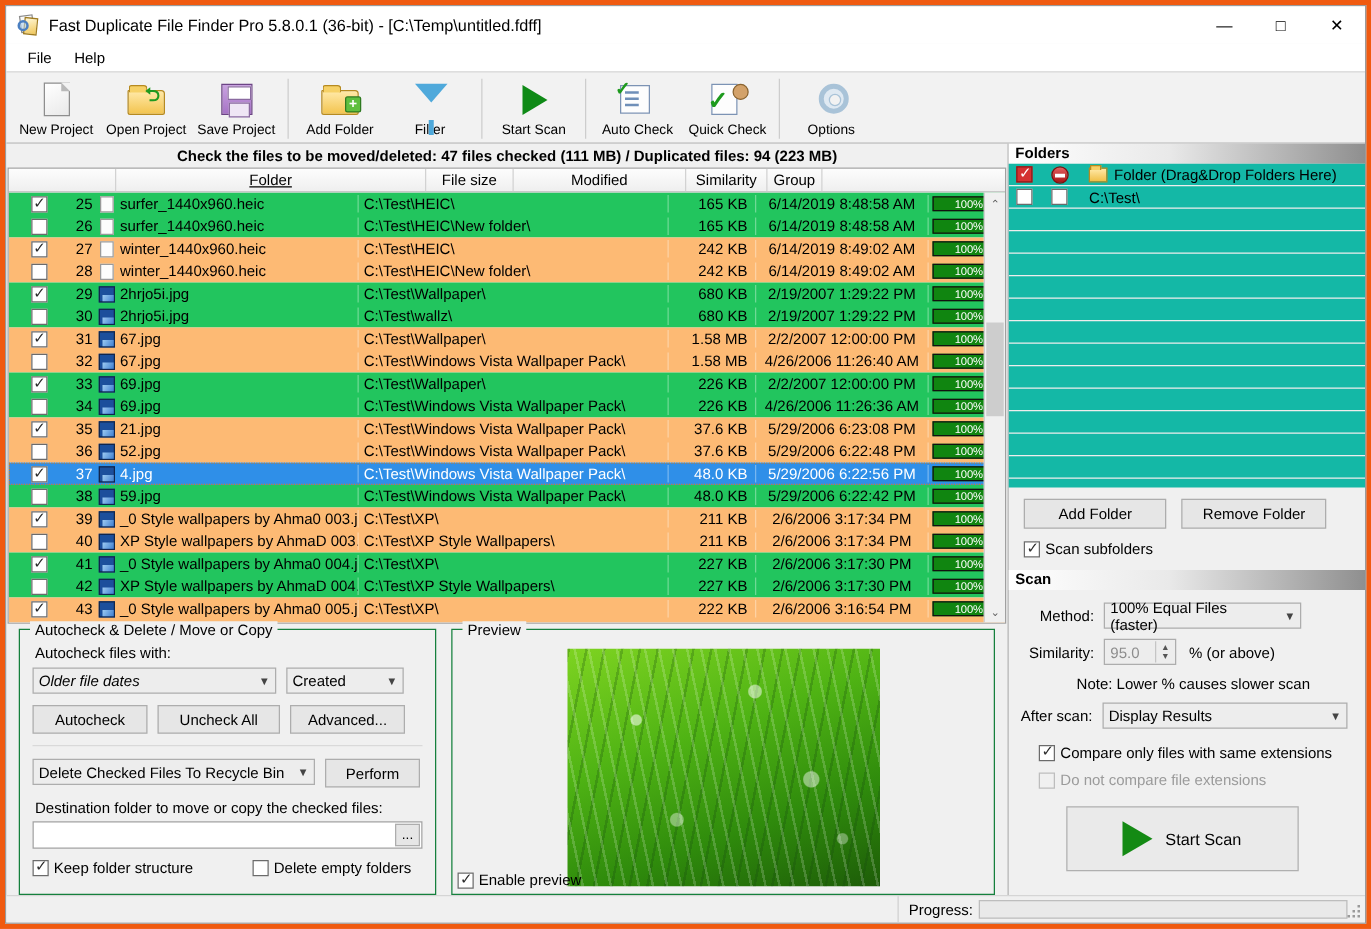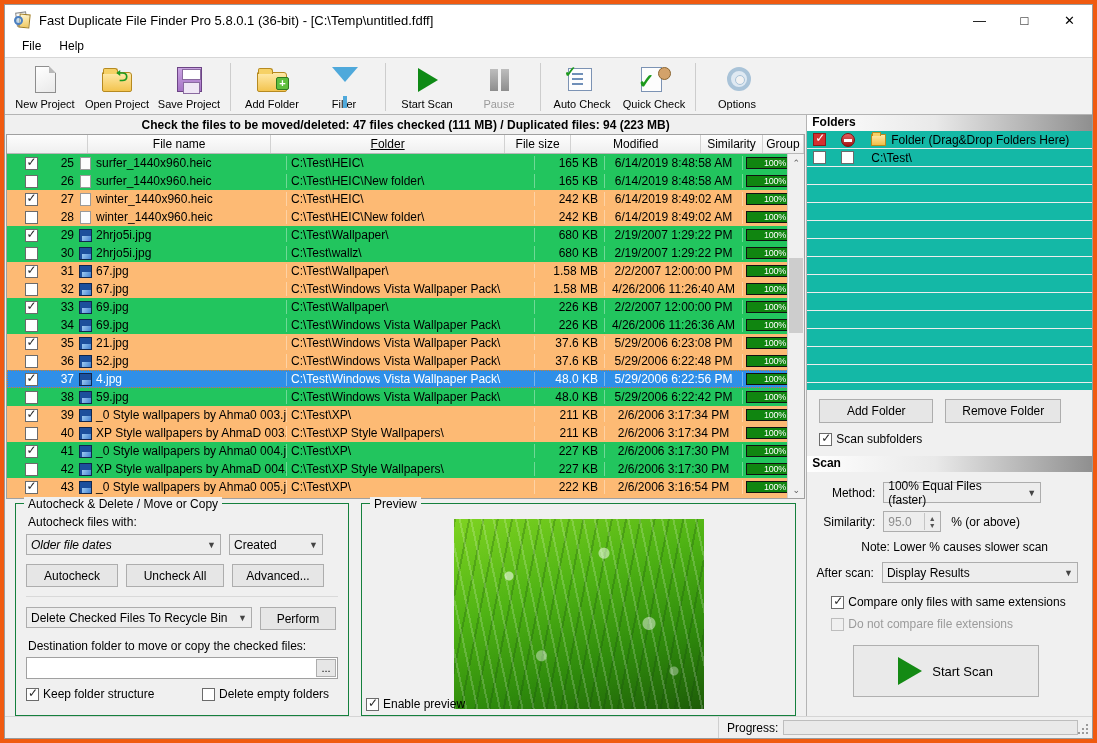--- a/index.html
+++ b/index.html
@@ -429,27 +429,20 @@
     </div>
 
     <div class="tb-sep"></div>
 
     <div class="tb-btn">
       <div class="ico">
           <div class="ic-play"></div>
         </div>
       <div class="lbl">Start Scan</div>
     </div>
-    <div class="tb-btn disabled">
-      <div class="ico">
-        <div class="ic-pause-a"></div>
-          <div class="ic-pause-b"></div>
-      </div>
-      <div class="lbl">Pause</div>
-    </div>
 
     <div class="tb-sep"></div>
 
     <div class="tb-btn">
       <div class="ico">
         <div class="ic-lines">
           <i style="top:4px"></i>
             <i style="top:9px"></i>
             <i style="top:14px"></i>
         </div>
@@ -478,21 +471,20 @@
 
   <div class="body">
 
     <div class="left-col">
 
       <div class="banner">Check the files to be moved/deleted: 47 files checked (111 MB) / Duplicated files: 94 (223 MB)</div>
 
       <div class="grid-wrap">
         <div class="grid-head">
           <div style="width:86px;border-right:1px solid #d2d2d2;"></div>
-          <div style="width:194px;">File name</div>
           <div style="width:248px;text-decoration:underline;">Folder</div>
           <div style="width:70px;">File size</div>
           <div style="width:138px;">Modified</div>
           <div style="width:65px;">Similarity</div>
           <div style="width:44px;">Group</div>
         </div>
         <div class="grid-body" id="grid-body">
             <div class="row odd">
               <div class="c-chk">
                 <span class="chk on"></span>

